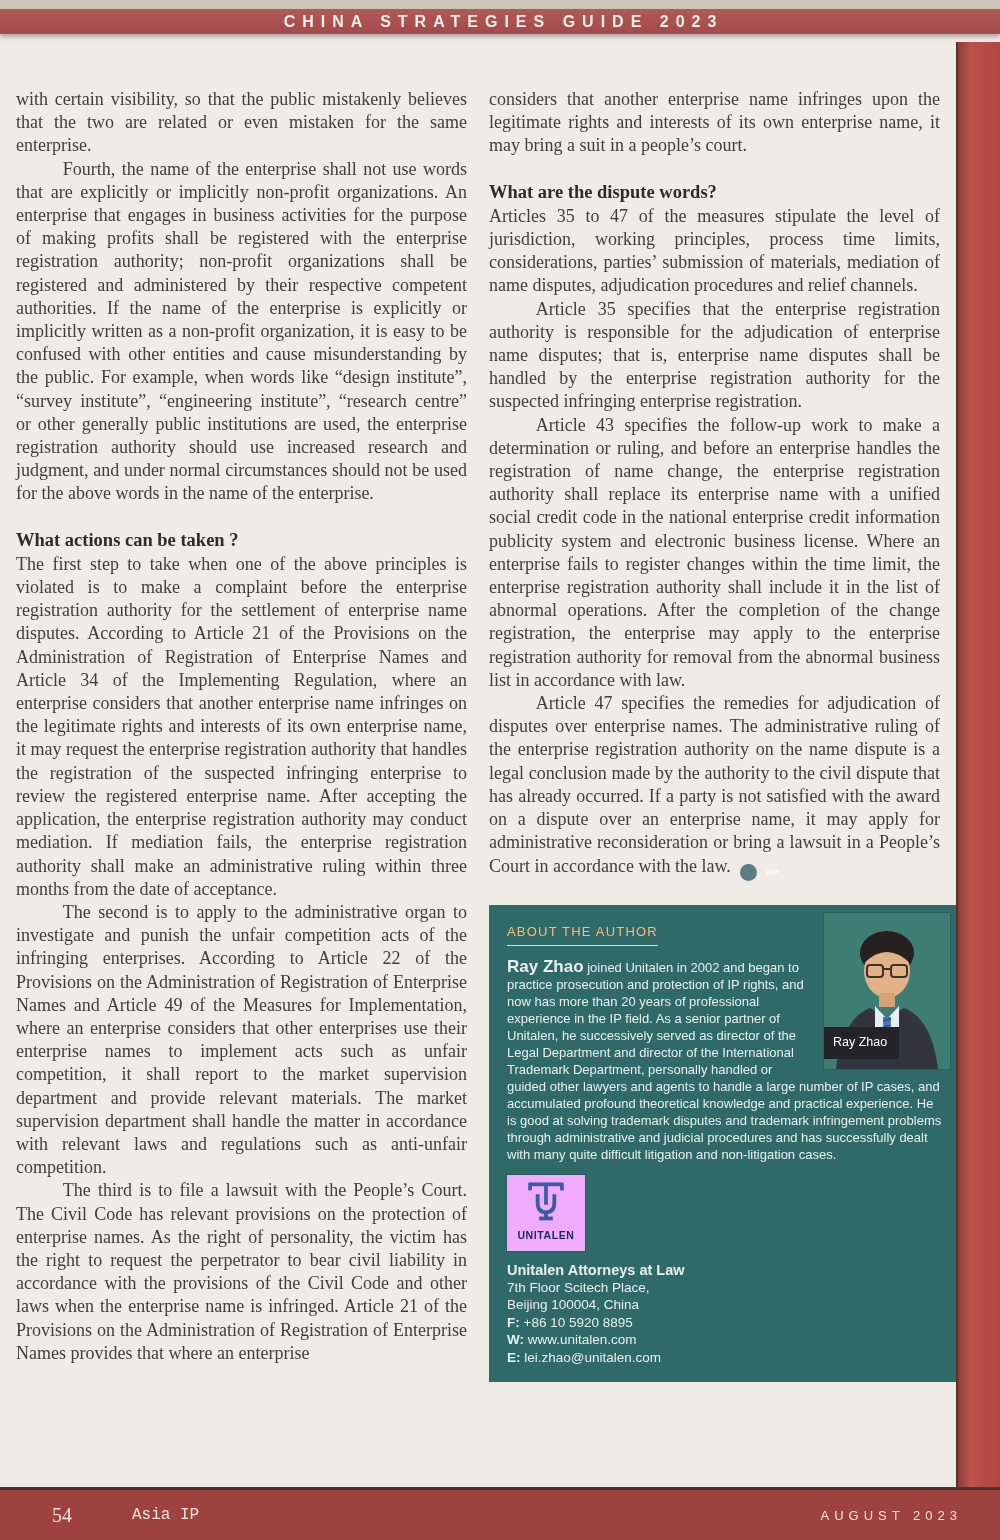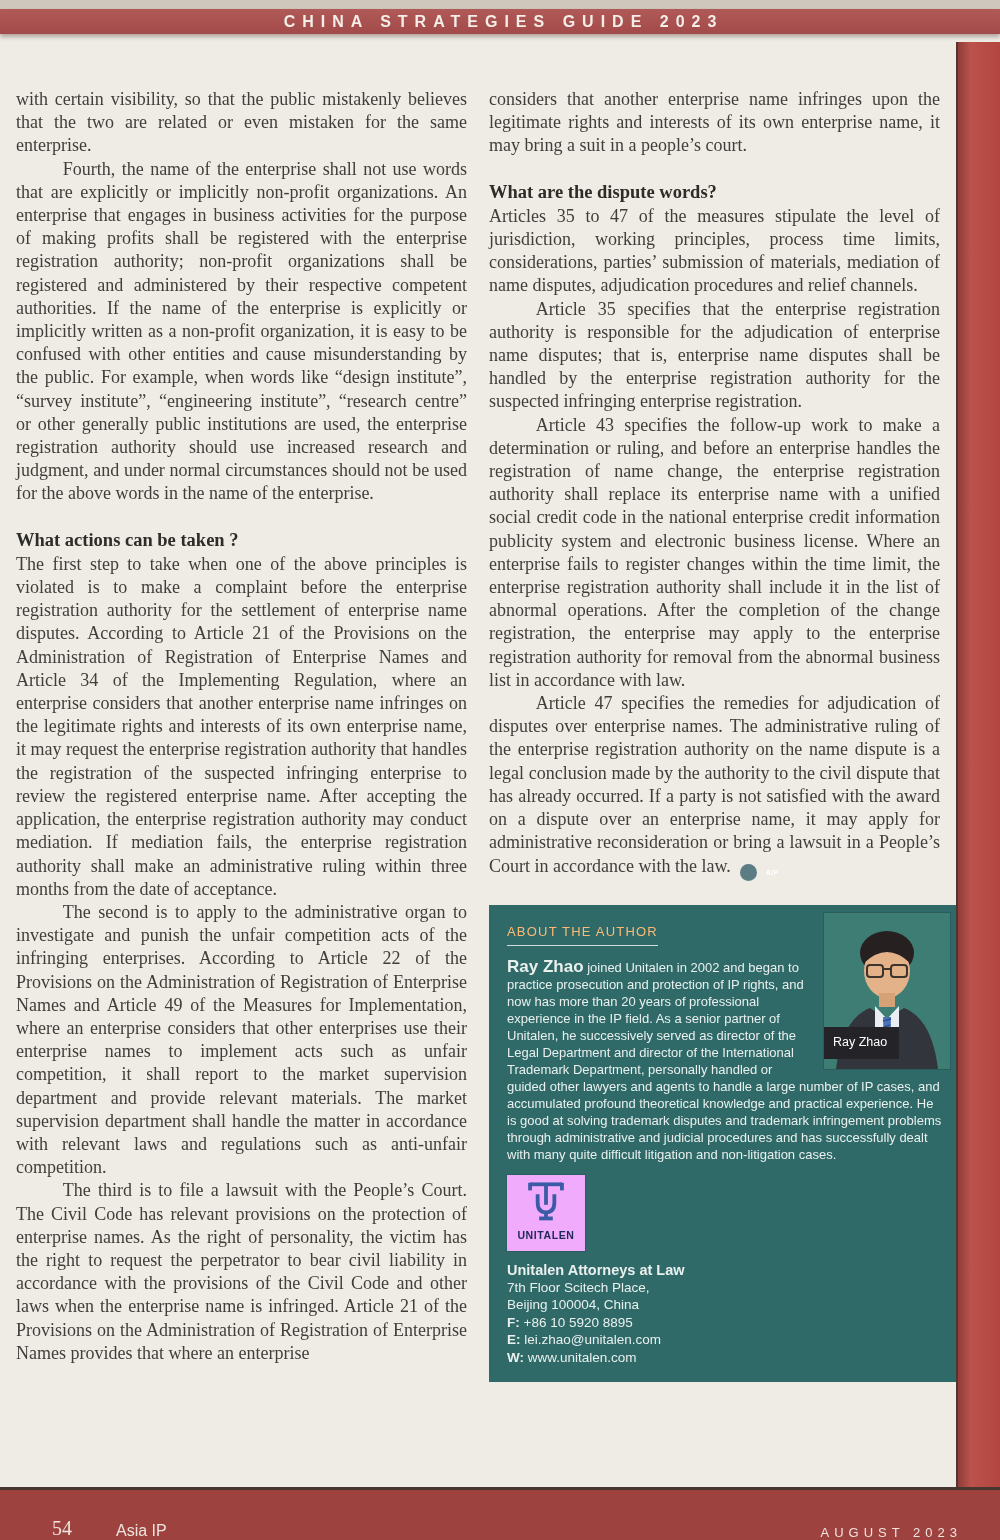--- a/index.html
+++ b/index.html
@@ -9,23 +9,23 @@
   .top-edge{position:absolute;top:0;left:0;right:0;height:9px;background:#cfc7bb;}
   .header-band{position:absolute;top:9px;left:0;right:0;height:25px;
         background:linear-gradient(#b05a58,#a24a49);display:flex;align-items:center;justify-content:center;
         box-shadow:0 3px 4px rgba(70,35,32,.35);z-index:5;}
   .header-title{color:#f4eee8;font-family:"Liberation Sans",sans-serif;font-weight:bold;
         font-size:16px;letter-spacing:7px;padding-left:7px;}
   .right-strip{position:absolute;top:42px;right:0;width:42px;bottom:50px;
         background:linear-gradient(90deg,#8f3d39 0,#bb524c 30%,#b2453f 100%);
         border-left:2px solid #553430;z-index:4;}
   .footer{position:absolute;bottom:0;left:0;right:0;height:50px;background:#9e4240;
-        border-top:3px solid #46372f;display:flex;align-items:flex-end;color:#eee4dd;z-index:6;}
+        border-top:3px solid #46372f;display:flex;align-items:center;color:#eee4dd;z-index:6;}
   .page-num{font-size:20px;margin-left:52px;}
-  .pub-name{font-family:Liberation Sans, sans-serif;font-size:16px;margin-left:44px;}
+  .pub-name{font-family:Liberation Mono, monospace;font-size:16px;margin-left:60px;}
   .issue{margin-left:auto;margin-right:38px;font-family:"Liberation Sans",sans-serif;
         font-size:13px;letter-spacing:5px;}
   .content{position:absolute;left:16px;top:88px;width:924px;display:flex;gap:22px;z-index:1;}
   .col{flex:1;min-width:0;font-size:18px;line-height:23.2px;text-align:justify;color:#403e3b;}
   .col p.para{margin:0;}
   .col p.indent{text-indent:2.6em;}
   .col h3.subhead{font-size:18.5px;margin:23px 0 1px 0;font-weight:bold;color:#2e2c29;text-align:left;}
   .aip{display:inline-flex;align-items:center;justify-content:center;width:17px;height:17px;
         border-radius:50%;background:#5c7d83;color:#fff;font-family:"Liberation Sans",sans-serif;
         font-size:7px;font-weight:bold;vertical-align:-3px;margin-left:5px;letter-spacing:.3px;}
@@ -121,22 +121,22 @@
       <span class="logo-text">UNITALEN</span>
     </div>
 
     <div class="firm-name">Unitalen Attorneys at Law</div>
     <div>
             <div class="addr-line">7th Floor Scitech Place,</div>
             <div class="addr-line">Beijing 100004, China</div>
           </div>
     <div>
             <div class="contact-line"><b>F: </b>+86 10 5920 8895</div>
+            <div class="contact-line"><b>W: </b>www.unitalen.com</div>
             <div class="contact-line"><b>E: </b>lei.zhao@unitalen.com</div>
-            <div class="contact-line"><b>W: </b>www.unitalen.com</div>
           </div>
   </div>
       </div>
   </div>
 
   <div class="footer">
     <span class="page-num">54</span>
     <span class="pub-name">Asia IP</span>
     <span class="issue">AUGUST 2023</span>
   </div>

